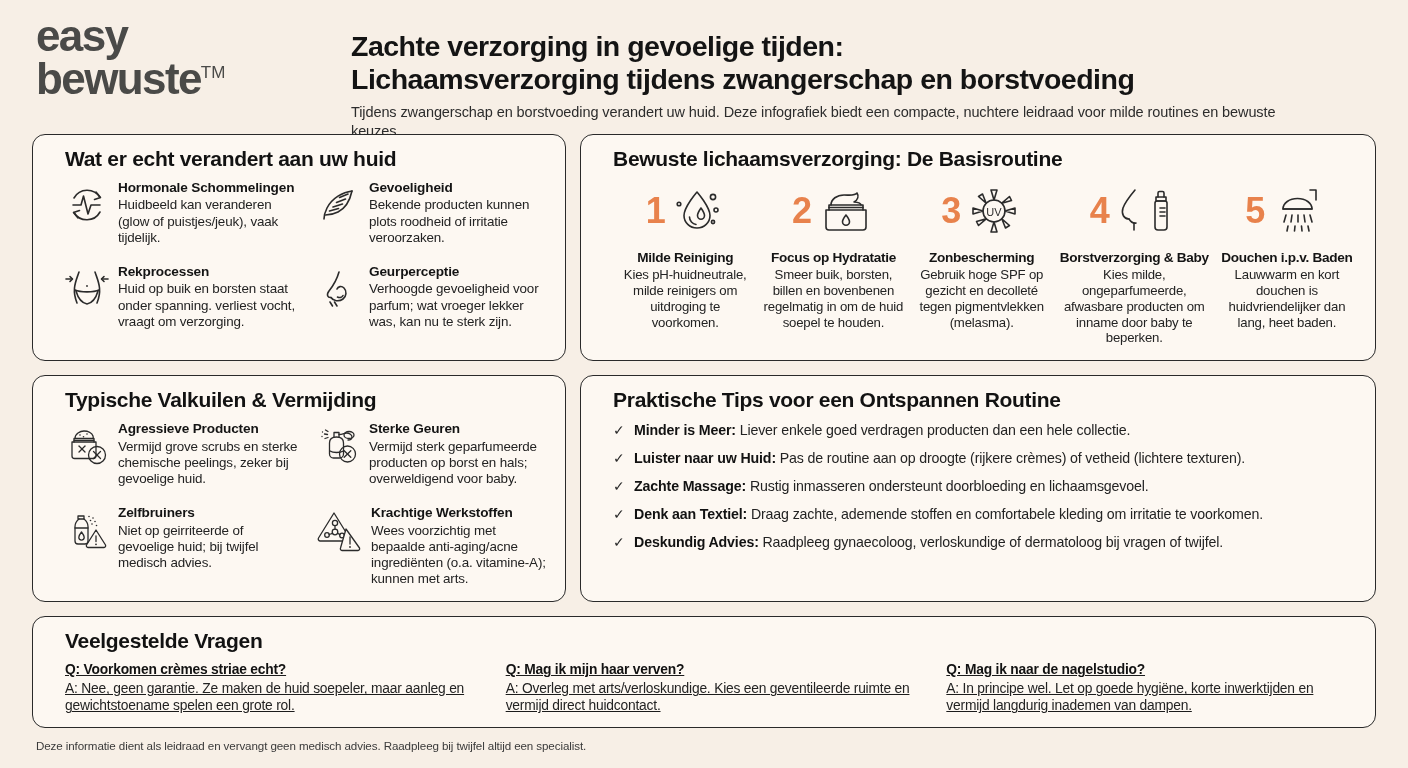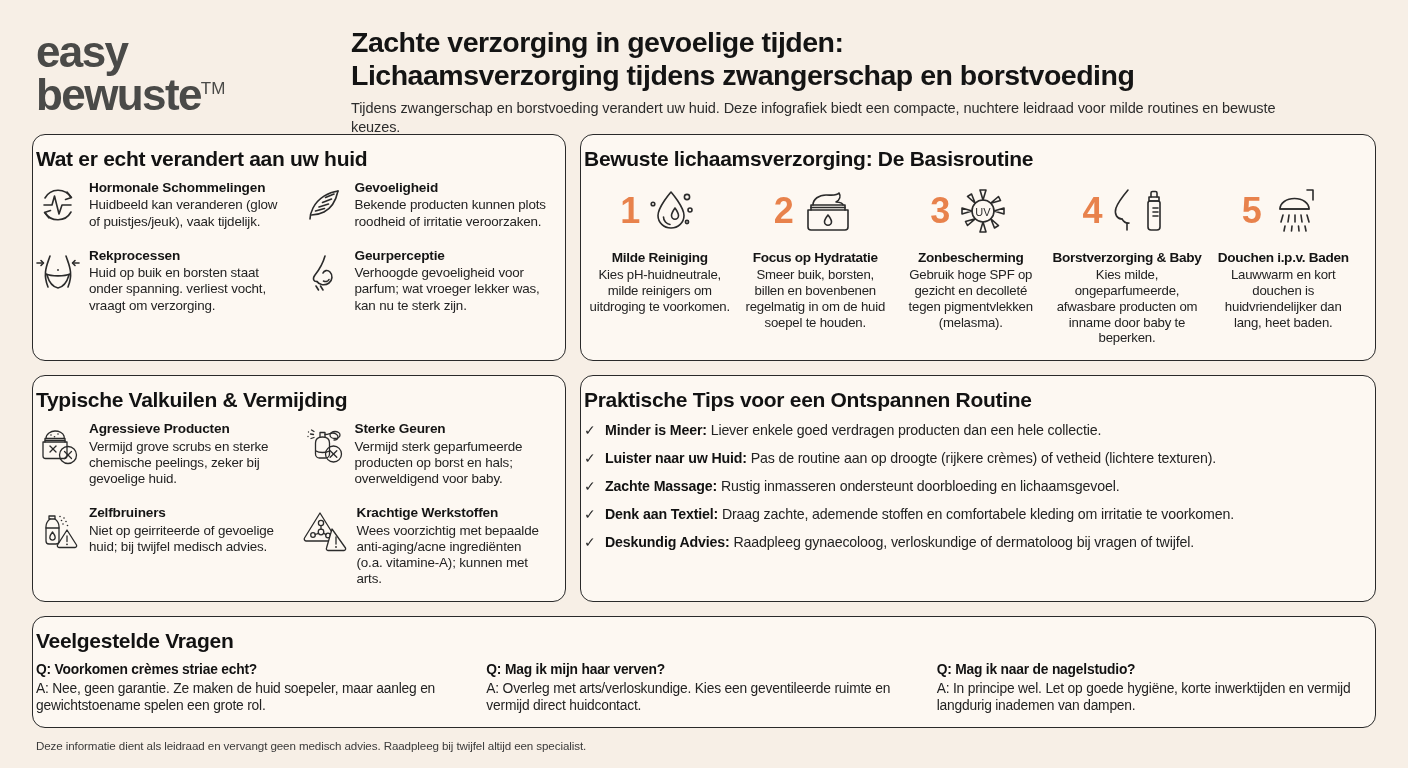--- a/index.html
+++ b/index.html
@@ -17,21 +17,21 @@
     width: 1408px;
     height: 768px;
     padding: 14px 32px 6px 32px;
     display: flex;
     flex-direction: column;
   }
 
   
   .header {
     display: flex;
-    align-items: center;
+    align-items: flex-start;
     height: 118px;
     flex: 0 0 auto;
   }
   .brand {
     width: 292px;
     display: flex;
     flex-direction: column;
     justify-content: center;
     padding-left: 4px;
   }
@@ -79,21 +79,21 @@
     gap: 14px;
     flex: 0 0 auto;
   }
   .row-1 { margin-top: 2px; }
   .row-2 { margin-top: 14px; }
 
   .card {
     background: #fdf8f2;
     border: 1.4px solid #2a2a2a;
     border-radius: 13px;
-    padding: 12px 16px 14px 3px;
+    padding: 12px 16px 14px 32px;
   }
   .card-title {
     font-size: 21px;
     font-weight: bold;
     letter-spacing: -0.3px;
     color: #121212;
     margin-bottom: 9px;
   }
 
   .col-left  { width: 538px; }
@@ -191,20 +191,21 @@
   .tip-check { color: #2a2a2a; font-size: 14px; flex: 0 0 13px; }
   .tip-label { font-weight: bold; color: #121212; }
 
   
   .faq-card { width: 1344px; margin-top: 14px; padding-bottom: 12px;}
   .faq-grid {
     display: grid;
     grid-template-columns: 1fr 1fr 1fr;
     column-gap: 28px;
     margin-top: 2px;
+    text-decoration: underline;
   }
   .faq-q {
     font-size: 13.8px;
     font-weight: bold;
     color: #121212;
     letter-spacing: -0.2px;
   }
   .faq-a {
     font-size: 13.8px;
     line-height: 1.24;

